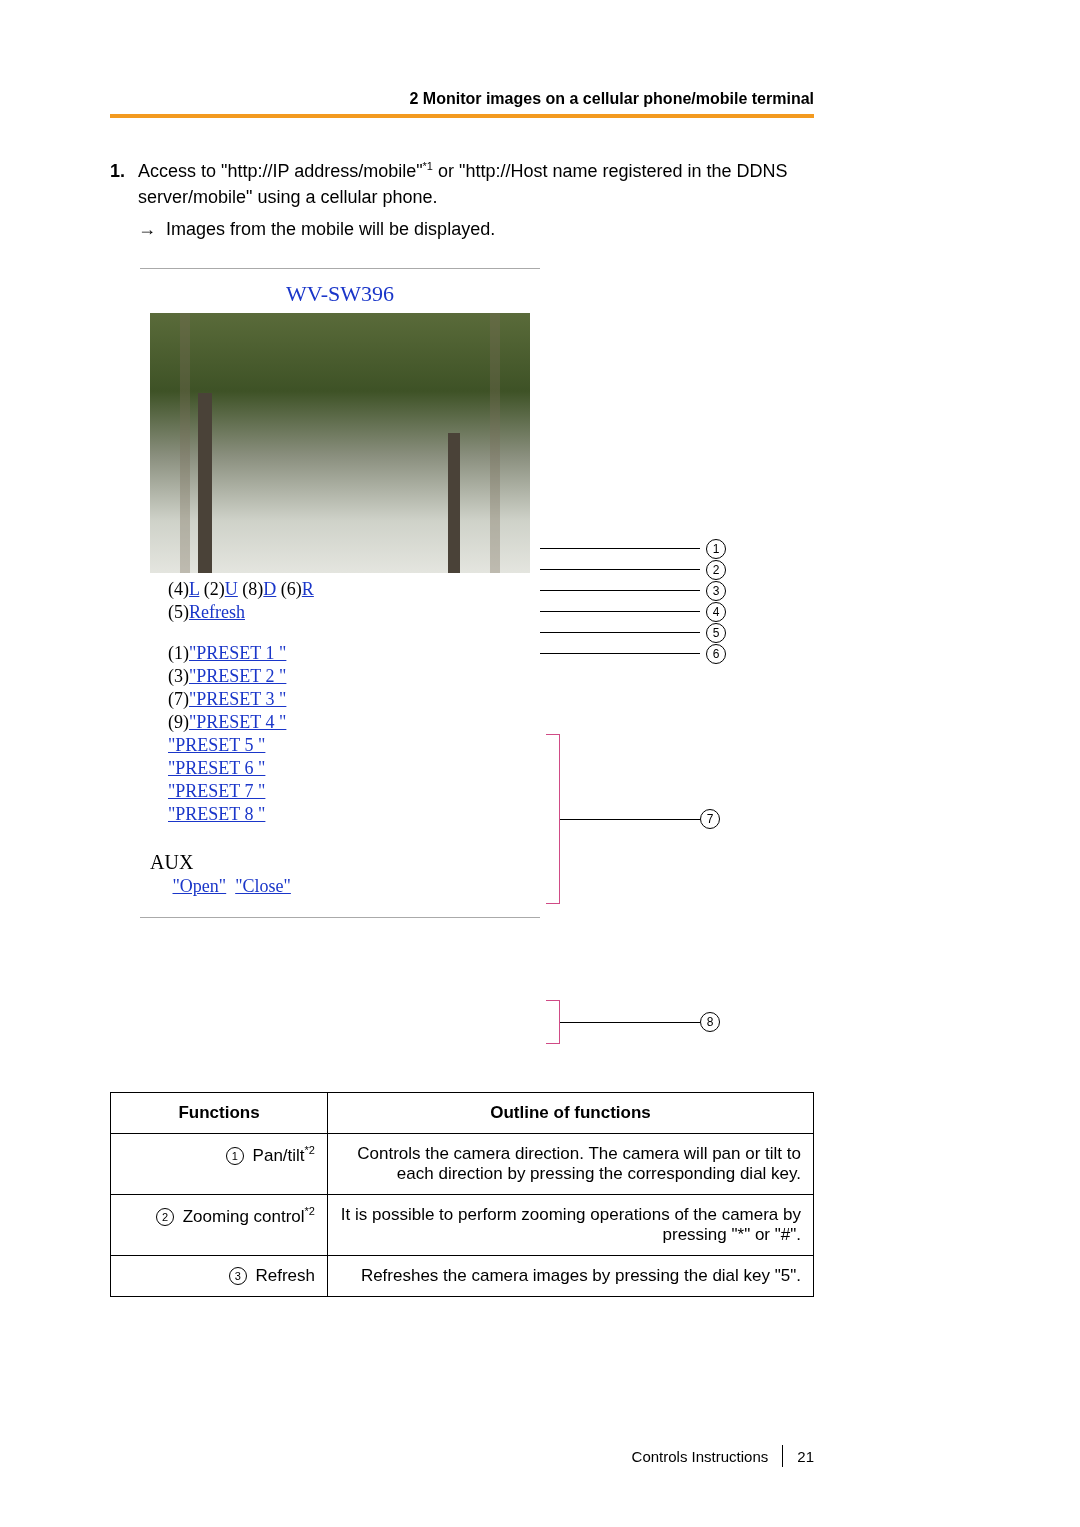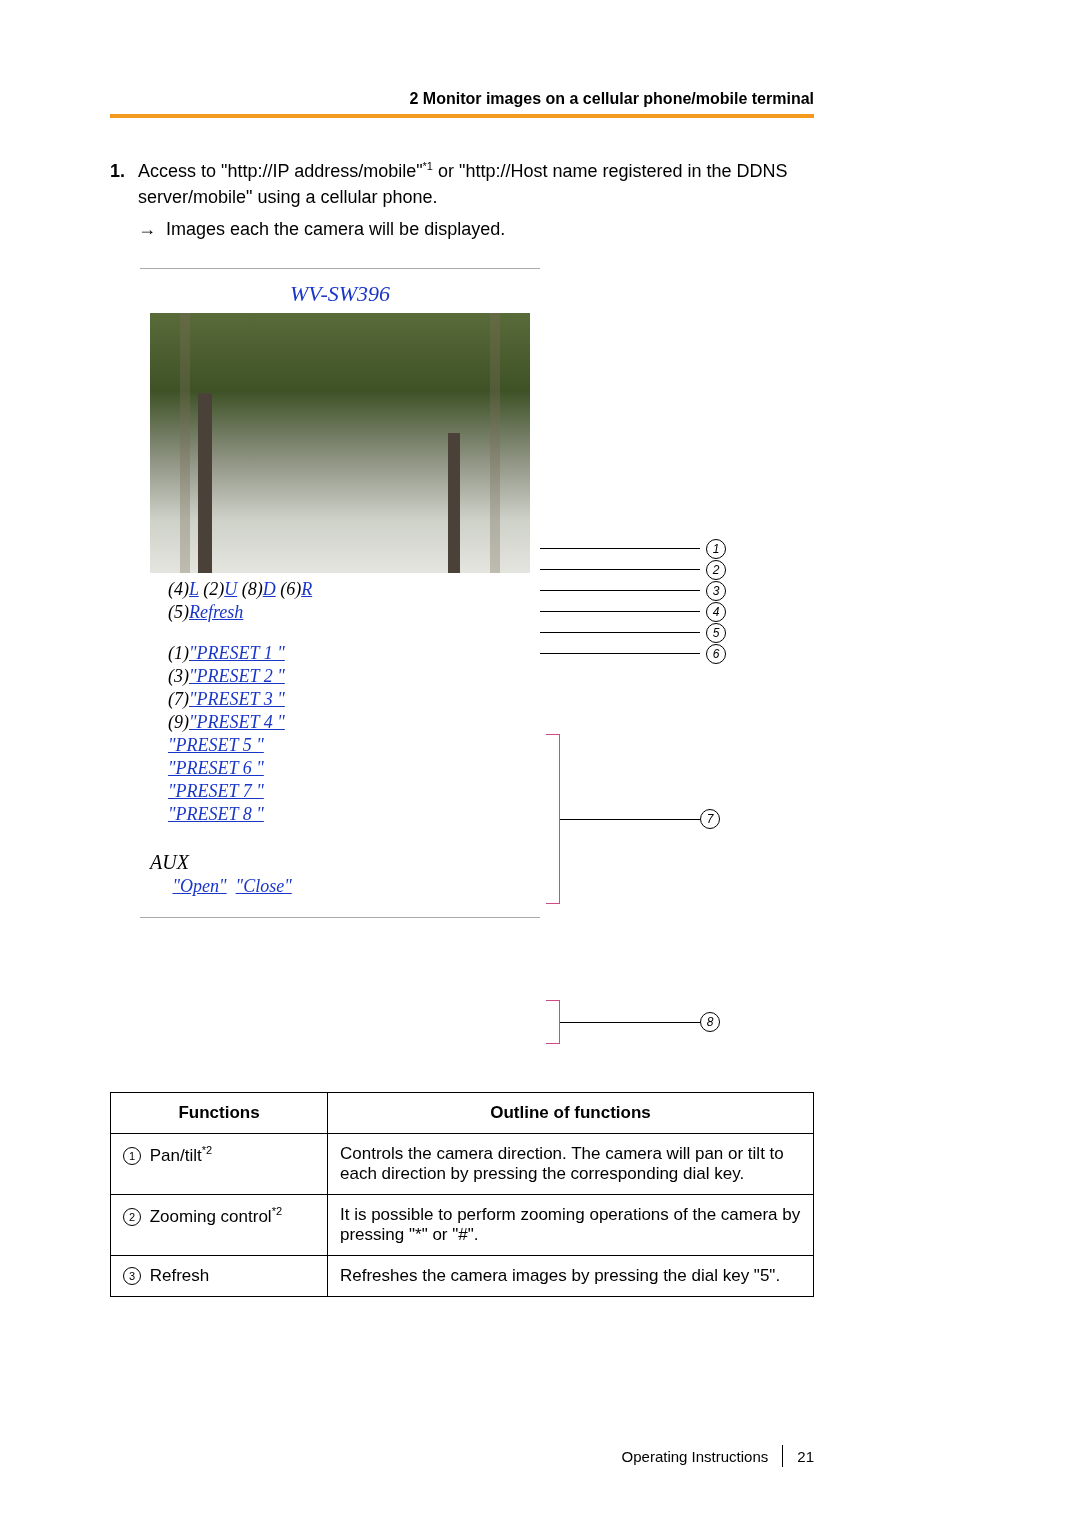--- a/index.html
+++ b/index.html
@@ -5,21 +5,21 @@
   html,body{margin:0;padding:0;background:#fff;font-family:Arial,Helvetica,sans-serif;color:#000;}
   .page{width:924px;height:1527px;position:relative;box-sizing:border-box;padding:90px 110px 0 110px;}
   .header-line{text-align:right;font-size:16px;font-weight:bold;margin-bottom:6px;}
   .orange-rule{height:4px;background:#f39a1f;margin-bottom:40px;}
   .step{display:flex;font-size:18px;line-height:1.45;}
   .step .num{font-weight:bold;width:28px;flex:none;}
   .step .body{flex:1;}
   .sup{font-size:11px;vertical-align:super;}
   .arrow-line{margin-top:6px;}
 
-  .phone-block{margin:26px 0 0 30px;display:flex;align-items:flex-start;font-style:italic;}
+  .phone-block{margin:26px 0 0 30px;display:flex;align-items:flex-start;}
   .phone{width:380px;border-top:1px solid #aaa;border-bottom:1px solid #aaa;padding:10px 10px 18px 10px;font-family:"Times New Roman",serif;font-size:18px;}
   .phone .title{color:#1a36c9;text-align:center;font-size:22px;margin:2px 0 6px 0;}
   .photo{width:100%;height:260px;background:
     linear-gradient(180deg,#5a6b3a 0%,#3e5226 30%,#8a8f7e 55%,#cfd2c9 80%,#e4e5df 100%);
     position:relative;margin-bottom:6px;}
   .photo::before,.photo::after{content:"";position:absolute;top:0;bottom:0;background:rgba(120,110,90,.35);}
   .photo::before{left:30px;width:10px;}
   .photo::after{right:30px;width:10px;}
   .photo .post{position:absolute;top:80px;bottom:0;width:14px;left:48px;background:#4a4238;}
   .photo .post2{left:auto;right:70px;top:120px;width:12px;}
@@ -37,42 +37,42 @@
   .co8{margin-top:96px;}
   .bracket{position:relative;width:140px;height:170px;}
   .bracket::before{content:"";position:absolute;right:0;top:0;bottom:0;width:1px;background:#d04b86;}
   .bracket::after,.bracket .top{content:"";position:absolute;right:0;height:1px;background:#d04b86;width:14px;}
   .bracket .top{top:0;}
   .bracket::after{bottom:0;}
   .bracket2{height:44px;}
   .call7,.call8{display:flex;align-items:center;}
 
   table.func{border-collapse:collapse;width:100%;margin-top:48px;font-size:17px;}
-  table.func th,table.func td{border:1px solid #000;padding:10px 12px;text-align:left;vertical-align:top;}
+  table.func th,table.func td{border:1px solid #000;padding:10px 12px;text-align:right;vertical-align:top;}
   table.func th{font-weight:bold;text-align:center;}
   table.func td:first-child{width:192px;}
   .enc-s{display:inline-flex;align-items:center;justify-content:center;width:16px;height:16px;border:1.2px solid #000;border-radius:50%;font-size:11px;margin-right:4px;position:relative;top:-1px;}
 
   .footer{position:absolute;bottom:60px;right:110px;font-size:15px;display:flex;align-items:center;}
   .footer .sep{width:1px;height:22px;background:#000;margin:0 14px;}
 </style>
 </head>
 <body>
 
 <div class="page">
 
   <div class="header-line">2  Monitor images on a cellular phone/mobile terminal</div>
   <div class="orange-rule"></div>
 
   <div class="step">
     <div class="num">1.</div>
     <div class="body">
       <span>Access to "http://IP address/mobile"</span><span class="sup">*1</span><span> or "http://Host name registered in the DDNS server/mobile" using a cellular phone.</span>
       <div class="arrow-line">
-        <span>→</span>&nbsp;&nbsp;<span>Images each the camera will be displayed.</span>
+        <span>→</span>&nbsp;&nbsp;<span>Images from the mobile will be displayed.</span>
       </div>
     </div>
   </div>
 
   <div class="phone-block">
     <div class="phone">
       <div class="title">WV-SW396</div>
       <div class="photo">
         <div class="post"></div>
         <div class="post post2"></div>
@@ -161,18 +161,18 @@
       <td>It is possible to perform zooming operations of the camera by pressing "*" or "#".</td>
     </tr>
     <tr>
       <td><span class="enc-s">3</span> <span>Refresh</span></td>
       <td>Refreshes the camera images by pressing the dial key "5".</td>
     </tr>
   </tbody>
     </table>
 
   <div class="footer">
-    <span>Operating Instructions</span>
+    <span>Controls Instructions</span>
     <span class="sep"></span>
     <span>21</span>
   </div>
 
 </div>
 
 </body></html>

